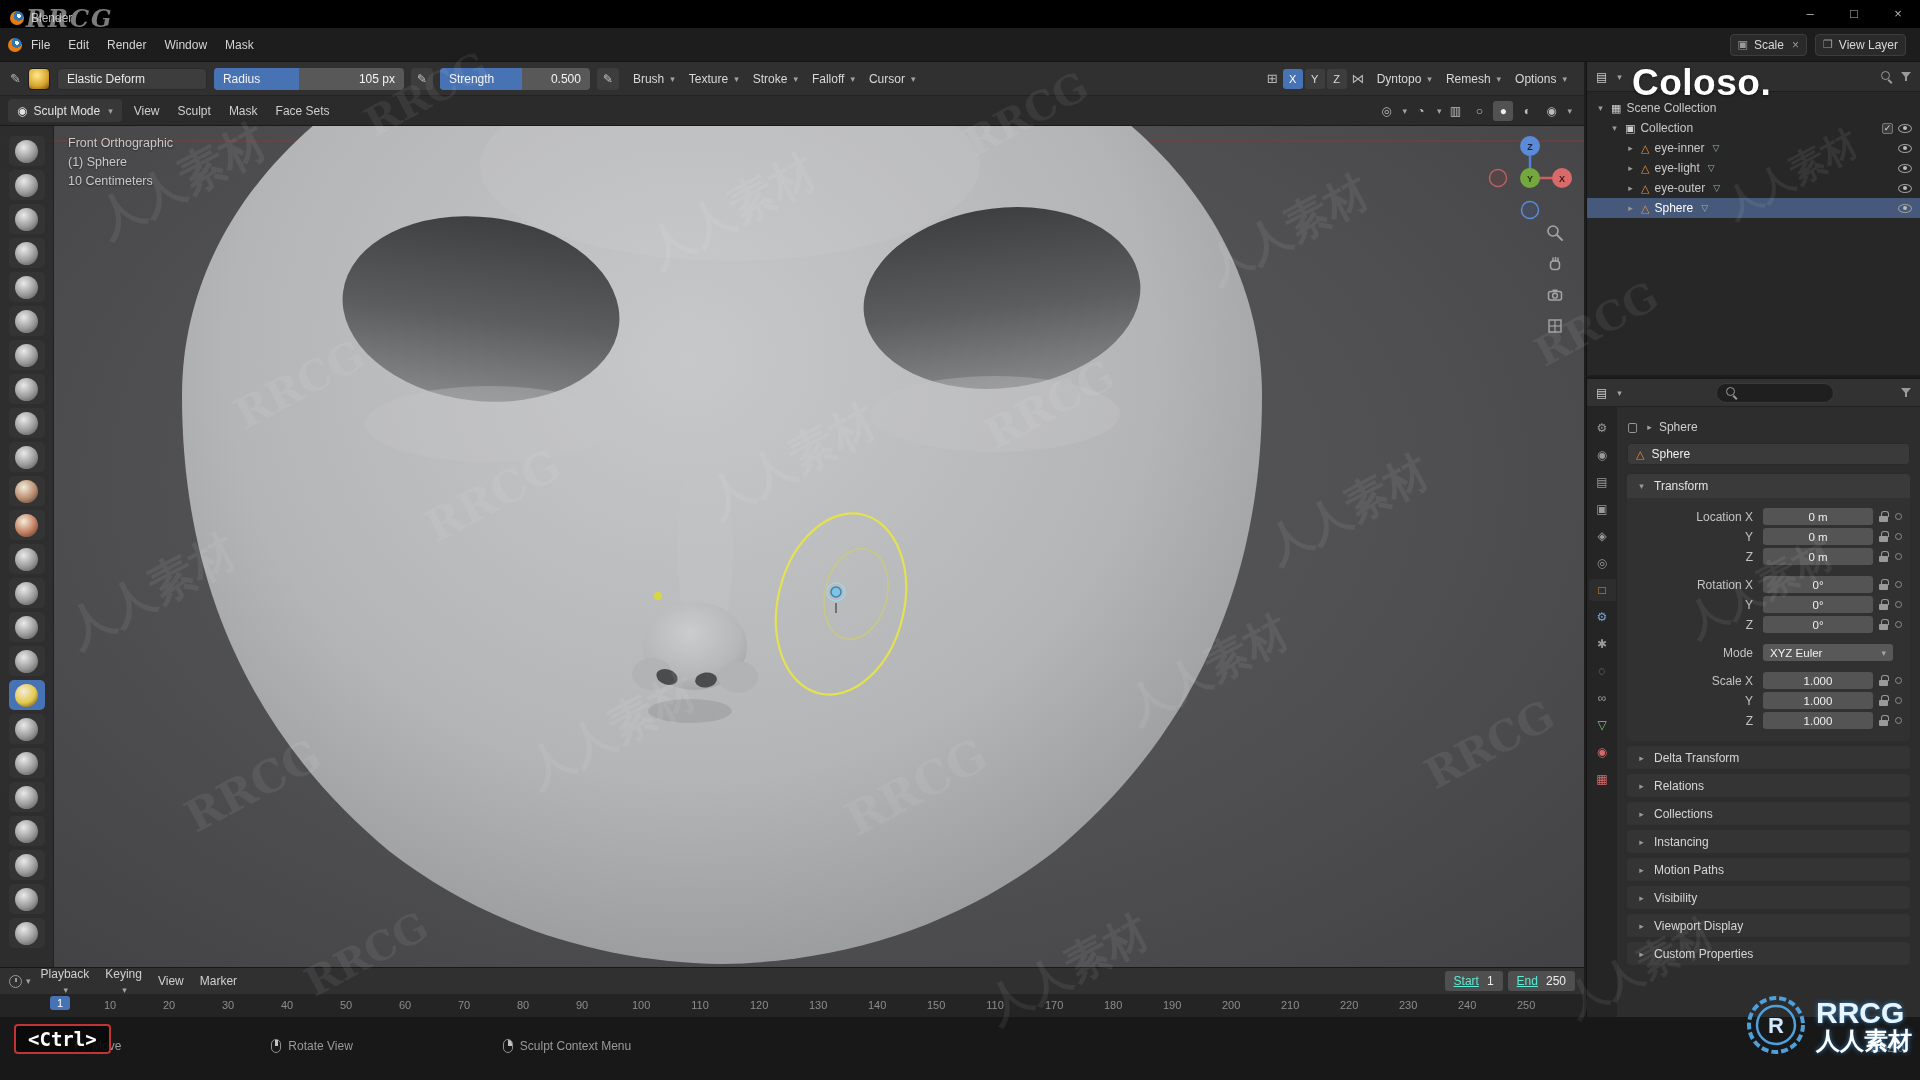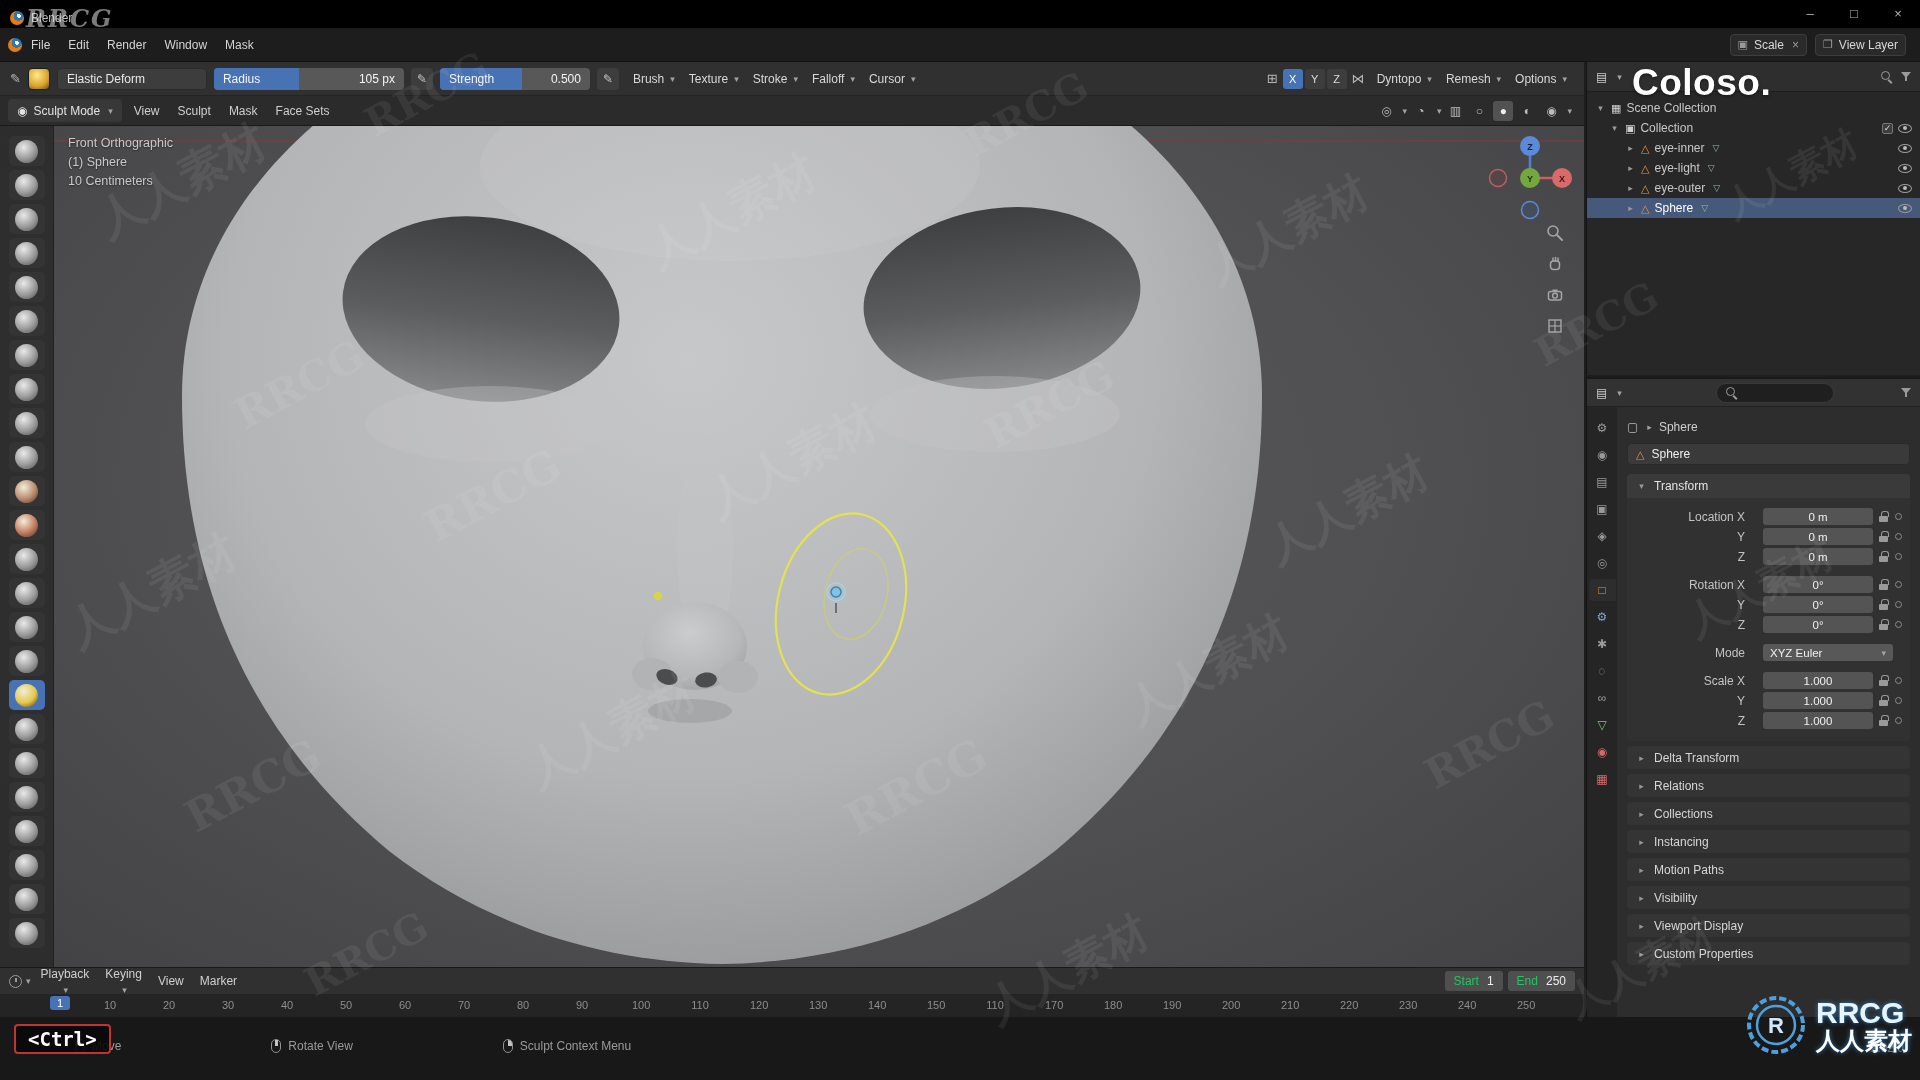--- a/index.html
+++ b/index.html
@@ -129,21 +129,21 @@
   .ptab.active{background:#2d2d2d;}
   #prop-main{position:absolute;left:30px;top:28px;right:0;bottom:0;padding:9px 10px 0;}
   .breadcrumb{display:flex;align-items:center;gap:7px;color:#cfcfcf;height:22px;}
   .objname-field{display:flex;align-items:center;gap:7px;background:#3a3a3a;border:1px solid #2a2a2a;
                  border-radius:4px;height:22px;margin-top:5px;padding:0 8px;color:#efefef;}
   .panel-header{display:flex;align-items:center;gap:7px;height:24px;background:#3a3a3a;
                 border-radius:4px 4px 0 0;margin-top:9px;color:#e2e2e2;padding:0 9px;}
   #transform-body{background:#313131;border-radius:0 0 4px 4px;padding:8px 8px 10px;}
   .trow{display:flex;align-items:center;height:19px;margin:1px 0;}
   .trow.gap{margin-top:9px;}
-  .trow .lbl{width:128px;text-align:right;padding-right:18px;color:#c3c3c3;flex:none;}
+  .trow .lbl{width:128px;text-align:right;padding-right:10px;color:#c3c3c3;flex:none;}
   .trow .val{width:110px;height:17px;background:#545454;border-radius:3px;color:#f0f0f0;
              display:flex;align-items:center;justify-content:center;font-size:11.5px;flex:none;}
   .trow .val.drop{width:130px;background:#585858;justify-content:space-between;padding:0 7px;}
   .lock-icon{width:10px;height:12px;margin-left:6px;position:relative;flex:none;}
   .lock-icon::before{content:"";position:absolute;left:2px;top:0;width:6px;height:5px;
                      border:1px solid #999;border-bottom:none;border-radius:3px 3px 0 0;}
   .lock-icon::after{content:"";position:absolute;left:0;top:5px;width:9px;height:6px;background:#999;border-radius:1px;}
   .decor-dot{width:7px;height:7px;border:1px solid #8a8a8a;border-radius:50%;margin-left:6px;flex:none;}
   .section-header{display:flex;align-items:center;gap:7px;height:23px;background:#343434;
                   border-radius:4px;margin-top:5px;padding:0 9px;color:#d6d6d6;}
@@ -151,21 +151,21 @@
   
   #timeline{position:absolute;left:0;top:967px;width:1584px;height:50px;background:#2a2a2a;border-top:1px solid #191919;}
   #tl-header{height:26px;background:#303030;display:flex;align-items:center;gap:2px;padding:0 9px;}
   #tl-menus{display:flex;align-items:center;}
   .tl-menu{padding:3px 8px;color:#d0d0d0;display:flex;gap:4px;align-items:center;flex-direction:column;}
   .icon-clock{width:13px;height:13px;border:1.5px solid #9a9a9a;border-radius:50%;position:relative;flex:none;}
   .icon-clock::after{content:"";position:absolute;left:5px;top:2px;width:1.5px;height:4px;background:#9a9a9a;}
   .tl-right{margin-left:auto;display:flex;gap:5px;}
   .tl-field{display:flex;gap:8px;background:#4f4f4f;border-radius:3px;height:20px;align-items:center;
             padding:0 9px;color:#eee;}
-  .tl-field .fl{color:#22c55e;}
+  .tl-field .fl{color:#5eead4;text-decoration:underline;}
   #ruler{position:relative;height:24px;background:#242424;overflow:hidden;}
   .tick{position:absolute;top:5px;color:#8d8d8d;font-size:11px;transform:translateX(-50%);}
   #playhead{position:absolute;left:50px;top:2px;background:#4772b3;color:#fff;font-size:11px;
             padding:1px 7px;border-radius:3px;z-index:2;}
 
   
   #bottombar{position:absolute;left:0;top:1017px;width:1920px;height:63px;background:#181818;}
   #status-hints{position:absolute;left:75px;top:22px;display:flex;gap:150px;align-items:center;color:#9a9a9a;}
   .hint{display:flex;align-items:center;gap:7px;white-space:nowrap;}
   .mouse{position:relative;width:10px;height:14px;border:1px solid #8f8f8f;border-radius:5px;flex:none;}

